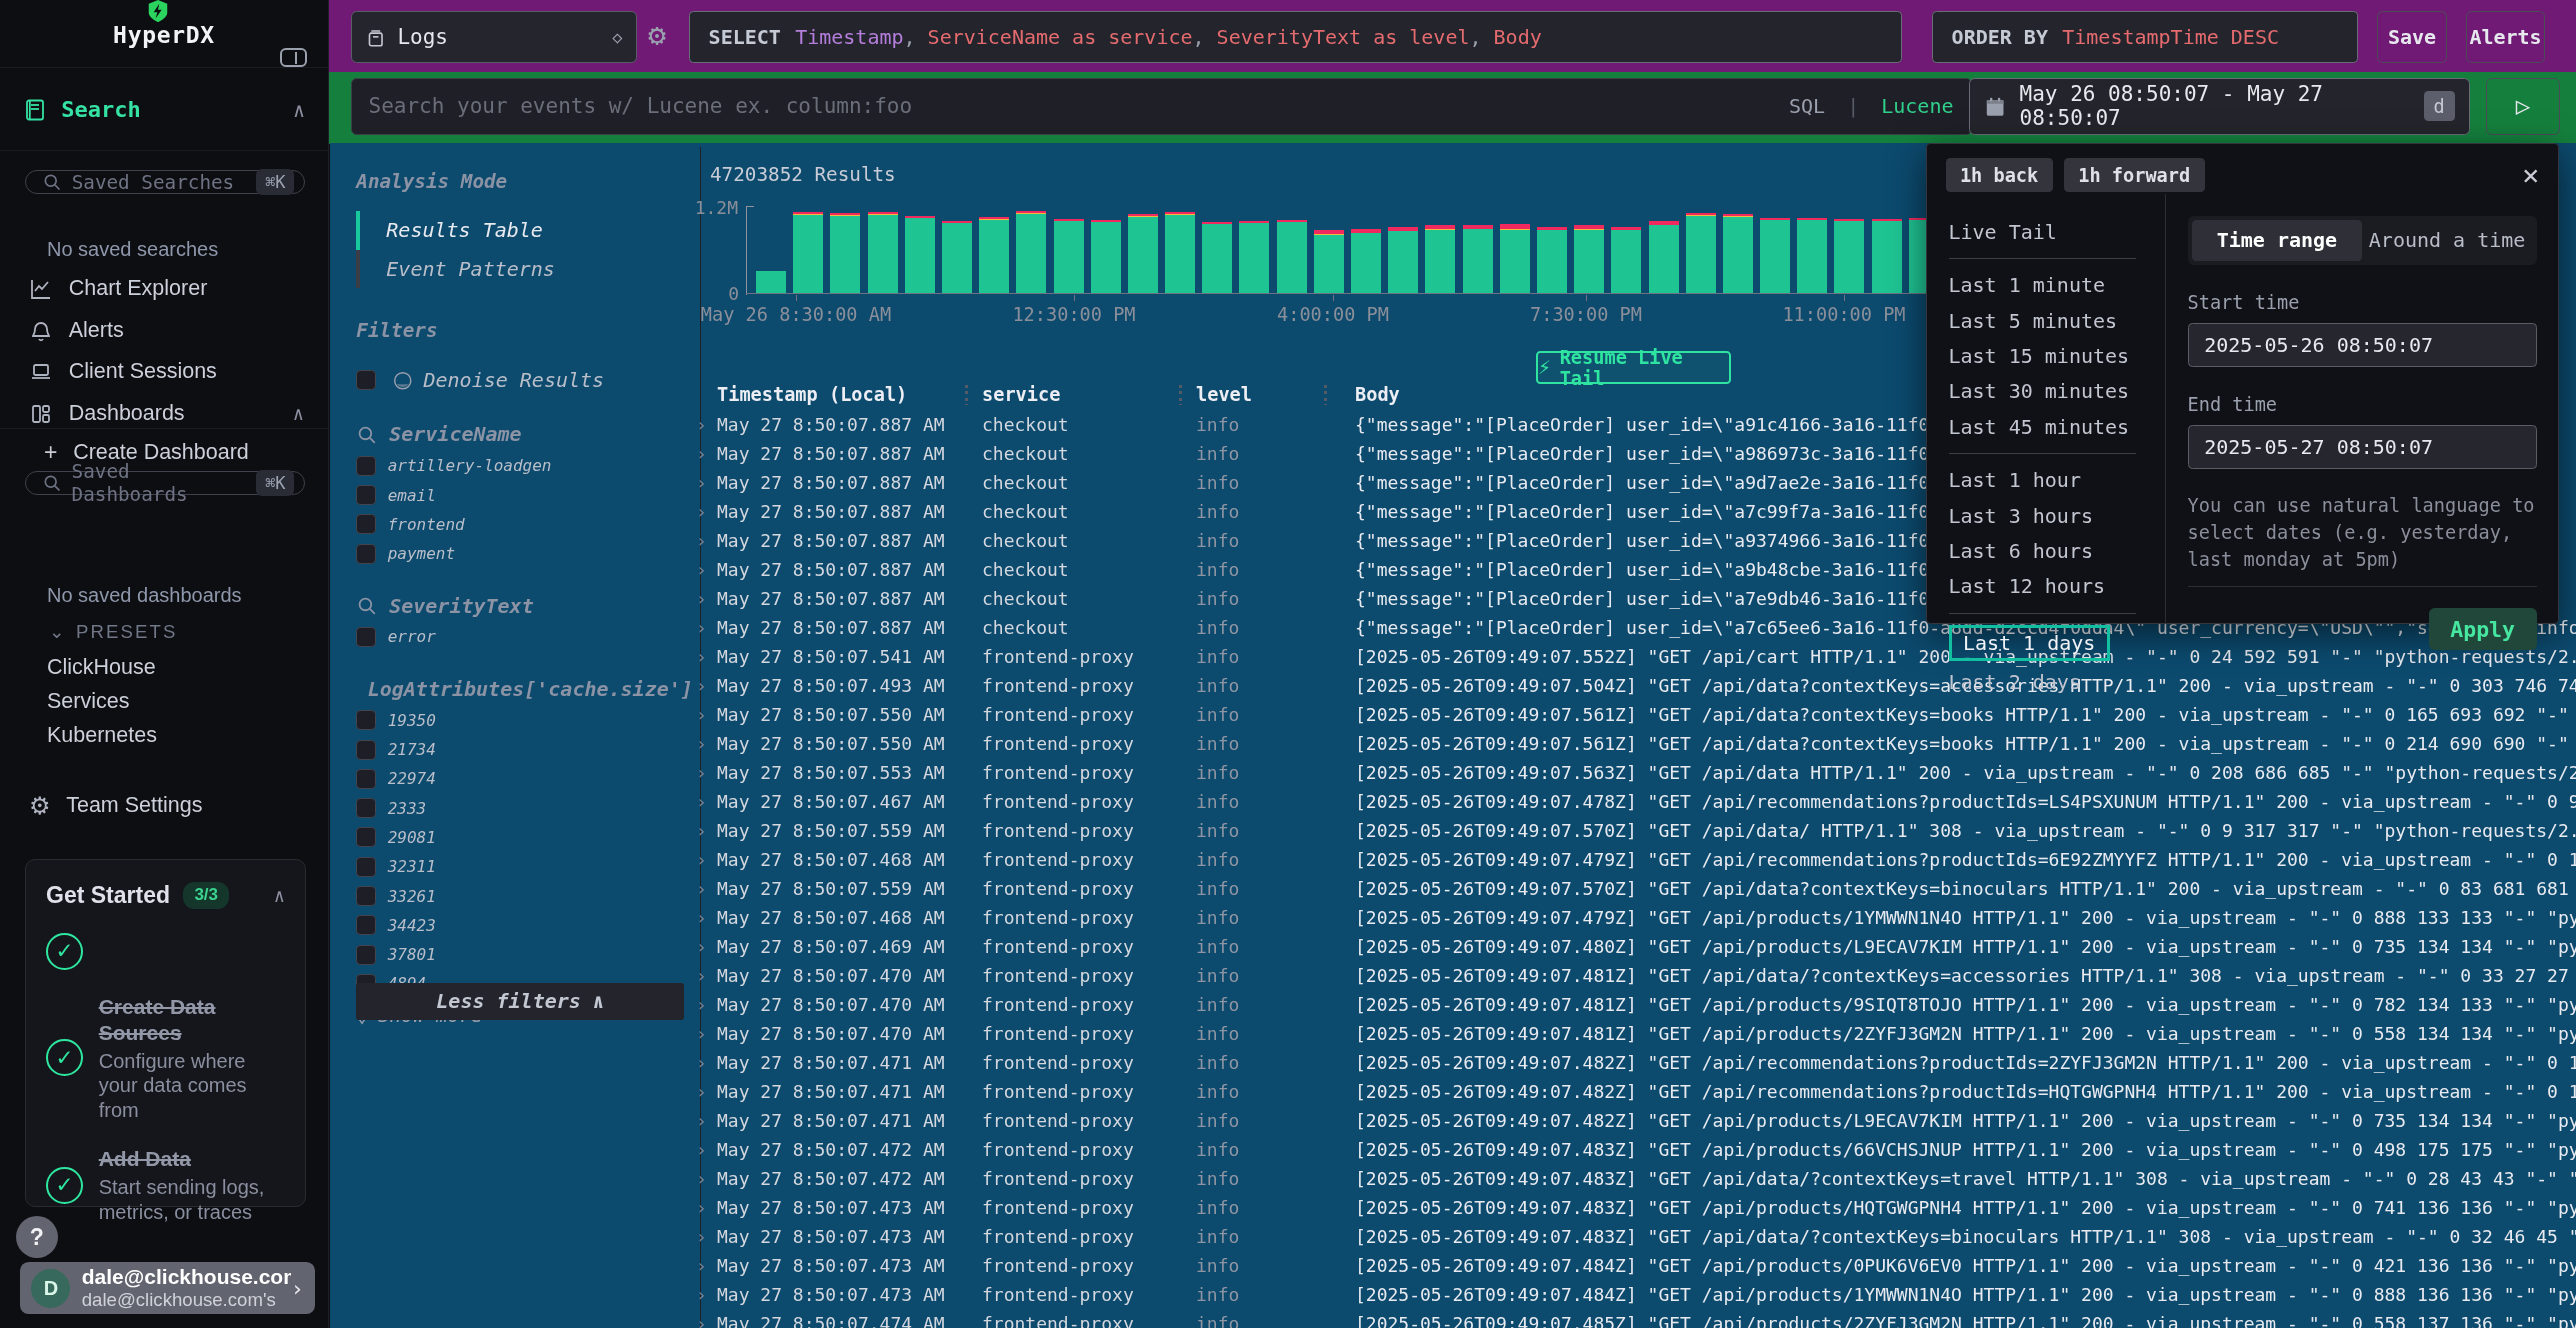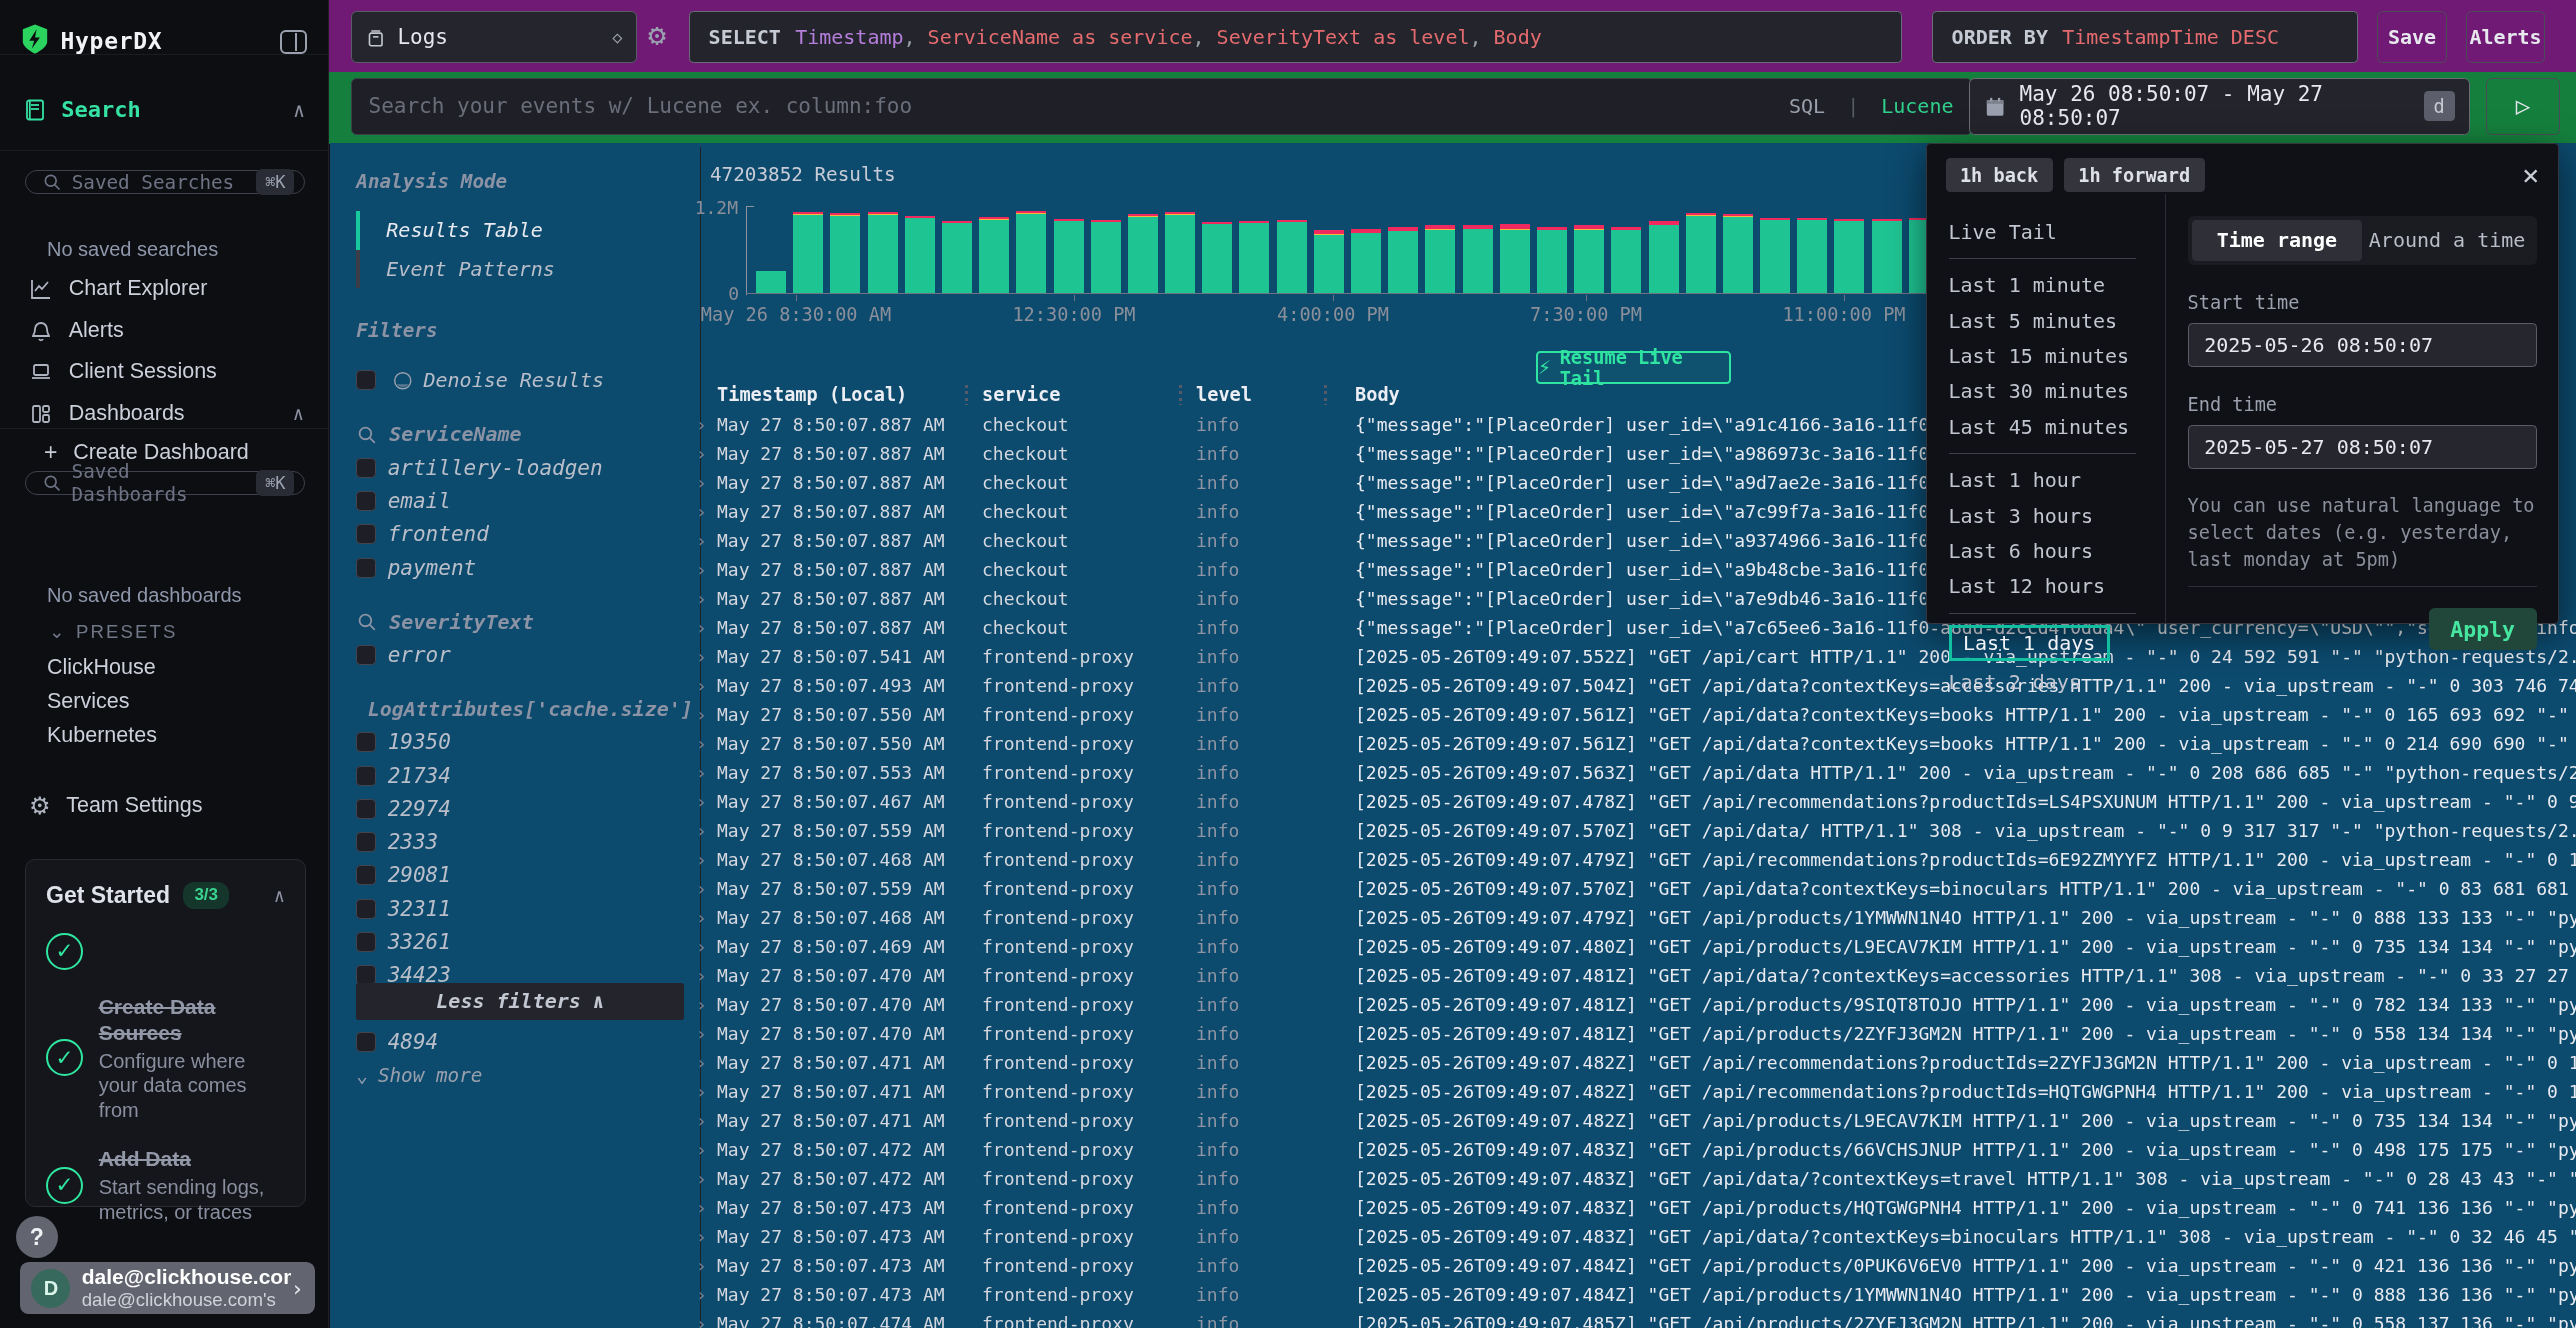--- a/index.html
+++ b/index.html
@@ -1,21 +1,21 @@
 <!DOCTYPE html>
 <html style="font-size:11.4px"><head>
 <meta charset="utf-8">
 <style>
   * { box-sizing: border-box; margin: 0; padding: 0; }
   html,body { width: 2576px; height: 1328px; background: #0e0f13; overflow: hidden; }
   #app { position: relative; width: 2576px; height: 1328px; font-family: "DejaVu Sans Mono", monospace; color: #d8dae2; }
 
   
   .sidebar { position: absolute; left: 0; top: 0; width: 329px; height: 1328px; background: #0d0e12; border-right: 0.7px solid #1f2026; z-index: 20; }
-  .logo-row { position: absolute; left: 0; top: 0; width: 100%; height: 55px; border-bottom: 0.7px solid #1b1c22; display: flex; align-items: flex-end; padding: 0 21.5px; }
+  .logo-row { position: absolute; left: 0; top: 0; width: 100%; height: 68px; border-bottom: 0.7px solid #1b1c22; display: flex; align-items: center; padding: 0 21.5px; flex-direction: column; }
   .logo-mark { width: 26px; height: 30px; margin-right: 13px; }
   .brand { font-size: 23px; font-weight: bold; color: #f2f3f7; letter-spacing: 0.7px; }
   .collapse-btn { margin-left: auto; width: 27px; height: 24px; border: 2.1px solid #9aa0ad; border-radius: 5.7px; position: relative; cursor: pointer; }
   .collapse-btn::after { content:""; position: absolute; left: 60%; top: 1.4px; bottom: 1.4px; width: 2.1px; background: #9aa0ad; }
   .search-nav { position: absolute; left: 0; top: 69px; width: 100%; height: 82px; border-bottom: 0.7px solid #1b1c22; display: flex; align-items: center; padding: 0 23px; }
   .search-nav-label { color: #35e2a4; font-size: 22px; font-weight: bold; margin-left: 14.3px; }
   .search-nav .chev { margin-left: auto; color: #8b8fa0; font-size: 20px; }
   .pill { position: absolute; left: 25px; width: 280px; height: 24px; border: 1.4px solid #3f414c; border-radius: 20px; display: flex; align-items: center; padding: 0 10px 0 15.7px; color: #6e7384; }
   .pill .ph { font-size: 19.3px; color: #6e7384; margin-left: 10px; }
   .hotkey { margin-left: auto; background: #2a2c35; border-radius: 5.7px; padding: 2.9px 8.6px; font-size: 17px; color: #9aa2b1; }
@@ -83,21 +83,21 @@
   .mode-item.active { color: #e8eaf0; }
   .mode-item.active::before { content:""; position: absolute; left: -4.3px; top: 0; bottom: 0; width: 4.3px; background: #17c99c; }
   .filters-h { margin-top: 31.5px; }
   .denoise-row { display: flex; align-items: center; margin-top: 26px; cursor: pointer; }
   .cb { width: 20px; height: 20px; background: #1e1f26; border: 1.4px solid #43454f; border-radius: 4.3px; flex: 0 0 20px; cursor: pointer; }
   .denoise-row .dicon { margin: 0 10px 0 15.7px; color: #9aa0ad; }
   .denoise-lbl { font-size: 20px; color: #b9bec9; }
   .fghead { display: flex; align-items: center; margin-top: 30px; color: #8b93a5; cursor: pointer; }
   .fglabel { font-size: 20px; font-weight: bold; margin-left: 11.4px; }
   .frow { display: flex; align-items: center; margin-top: 9.3px; cursor: pointer; }
-  .flabel { font-size: 21px; color: #b9bec9; margin-left: 11.4px; }
+  .flabel { font-size: 16px; color: #b9bec9; margin-left: 11.4px; }
   .showmore { display: flex; align-items: center; margin-top: 10px; color: #9aa0ad; font-size: 19.3px; cursor: pointer; }
   .showmore .chev { margin-right: 10px; }
   .less-filters { position: absolute; left: 14.3px; right: 15.7px; top: 836px; height: 37px; background: #24252c; display: flex; align-items: center; justify-content: center; color: #c3c7d1; font-size: 20px; font-weight: bold; cursor: pointer; border-radius: 2.9px; }
   .less-filters .chev { margin-left: 11.4px; }
 
   
   .results { position: absolute; inset: 0; }
   .res-count { position: absolute; left: 710px; top: 163px; font-size: 19.3px; color: #c9ccd6; }
   .yaxis-line { position: absolute; left: 746px; top: 206px; height: 89px; border-left: 1.4px solid #8f929c; }
   .yaxis-line::before { content:""; position: absolute; left: 0; top: 0; width: 7.2px; border-top: 1.4px solid #8f929c; }

